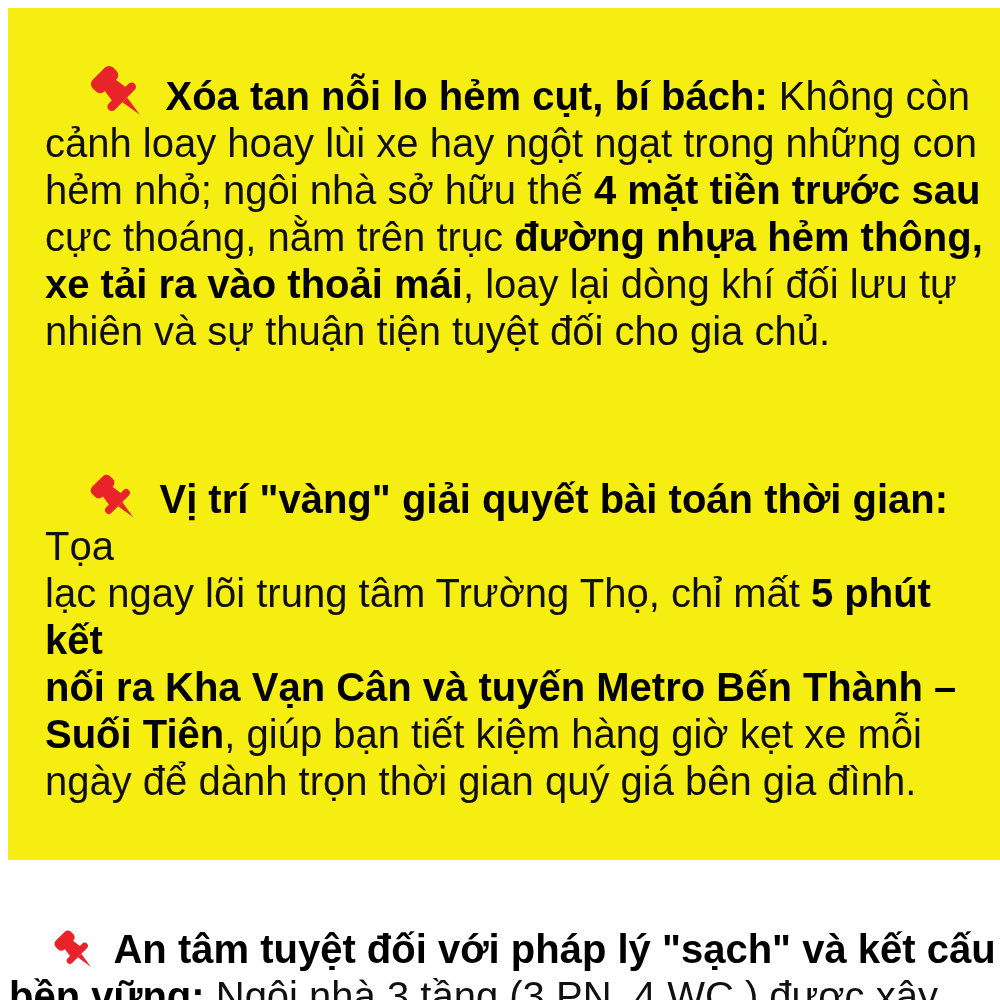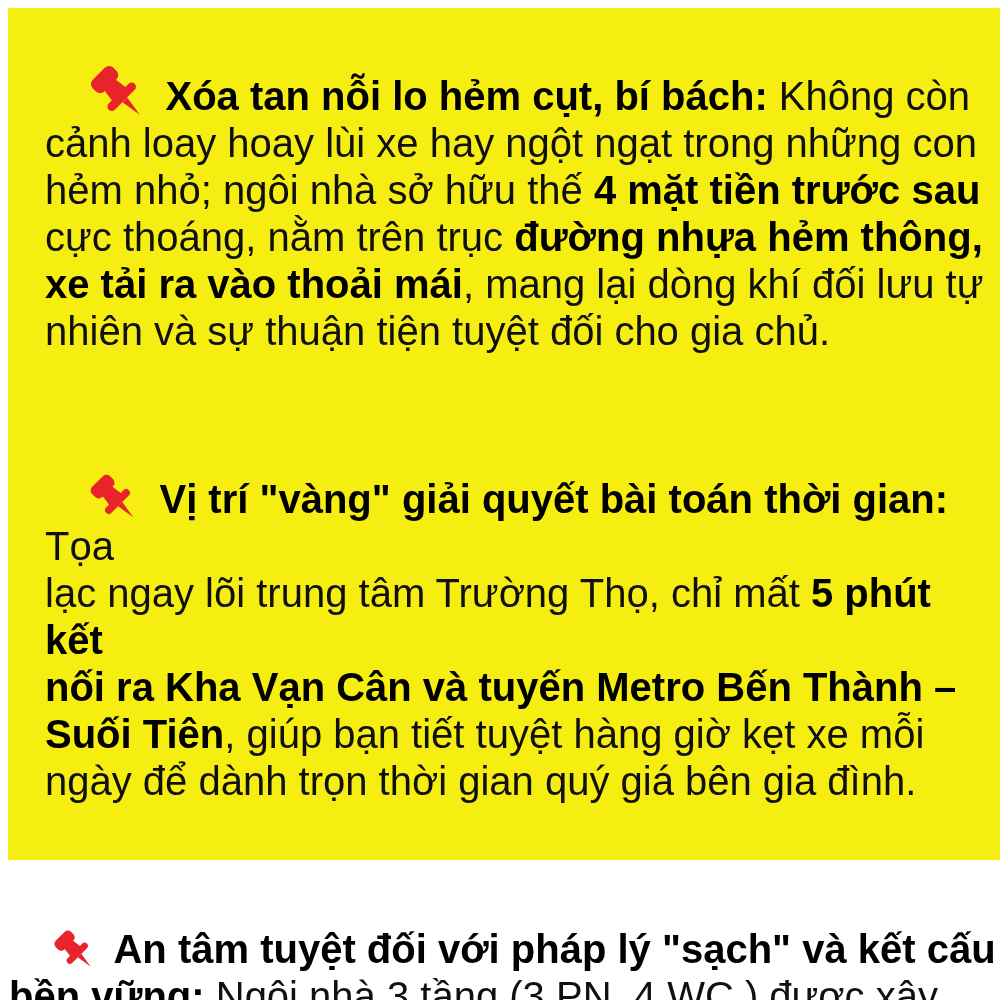--- a/index.html
+++ b/index.html
@@ -60,38 +60,38 @@
           <rect x="17" y="1" width="30" height="17" rx="6"></rect>
           <path d="M24,17 L40,17 L42,31 L22,31 Z"></path>
           <rect x="13" y="30" width="38" height="9" rx="4.5"></rect>
           <path d="M28.5,39 L35.5,39 L32,61 Z"></path>
         </g>
       </svg>
     </span><span class="runs"><b>Xóa tan nỗi lo hẻm cụt, bí bách:</b><span> Không còn
 cảnh loay hoay lùi xe hay ngột ngạt trong những con
 hẻm nhỏ; ngôi nhà sở hữu thế </span><b>4 mặt tiền trước sau</b><span>
 cực thoáng, nằm trên trục </span><b>đường nhựa hẻm thông,
-xe tải ra vào thoải mái</b><span>, mang lại dòng khí đối lưu tự
+xe tải ra vào thoải mái</b><span>, loay lại dòng khí đối lưu tự
 nhiên và sự thuận tiện tuyệt đối cho gia chủ.</span></span>
   </p>
 
   <p class="para p2">
     <span class="pin">
       <svg viewBox="0 0 64 64" aria-hidden="true">
         <g transform="rotate(-45 32 32)">
           <rect x="17" y="1" width="30" height="17" rx="6"></rect>
           <path d="M24,17 L40,17 L42,31 L22,31 Z"></path>
           <rect x="13" y="30" width="38" height="9" rx="4.5"></rect>
           <path d="M28.5,39 L35.5,39 L32,61 Z"></path>
         </g>
       </svg>
     </span><span class="runs"><b>Vị trí "vàng" giải quyết bài toán thời gian:</b><span> Tọa
 lạc ngay lõi trung tâm Trường Thọ, chỉ mất </span><b>5 phút kết
 nối ra Kha Vạn Cân và tuyến Metro Bến Thành –
-Suối Tiên</b><span>, giúp bạn tiết tuyệt hàng giờ kẹt xe mỗi
+Suối Tiên</b><span>, giúp bạn tiết kiệm hàng giờ kẹt xe mỗi
 ngày để dành trọn thời gian quý giá bên gia đình.</span></span>
   </p>
 
   <p class="para p3">
     <span class="pin">
       <svg viewBox="0 0 64 64" aria-hidden="true">
         <g transform="rotate(-45 32 32)">
           <rect x="17" y="1" width="30" height="17" rx="6"></rect>
           <path d="M24,17 L40,17 L42,31 L22,31 Z"></path>
           <rect x="13" y="30" width="38" height="9" rx="4.5"></rect>

